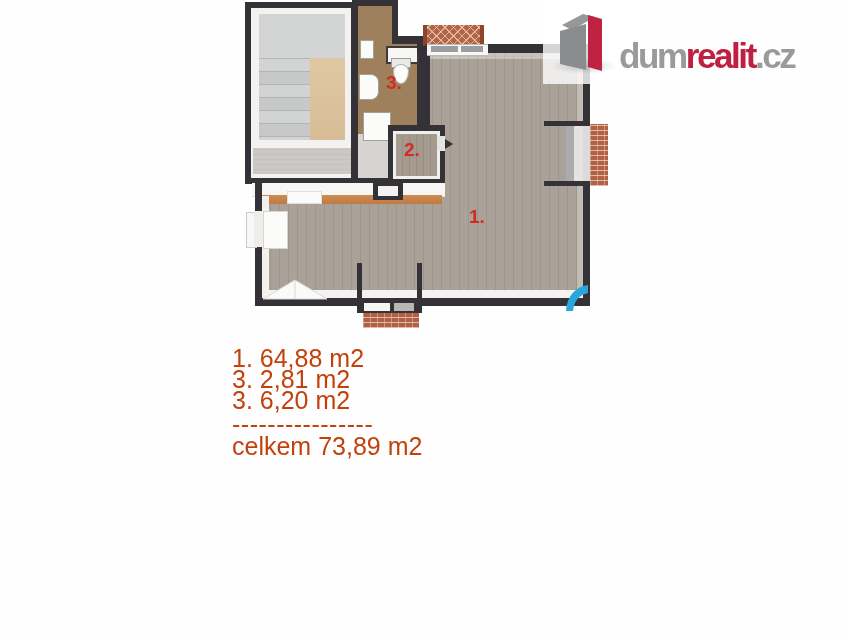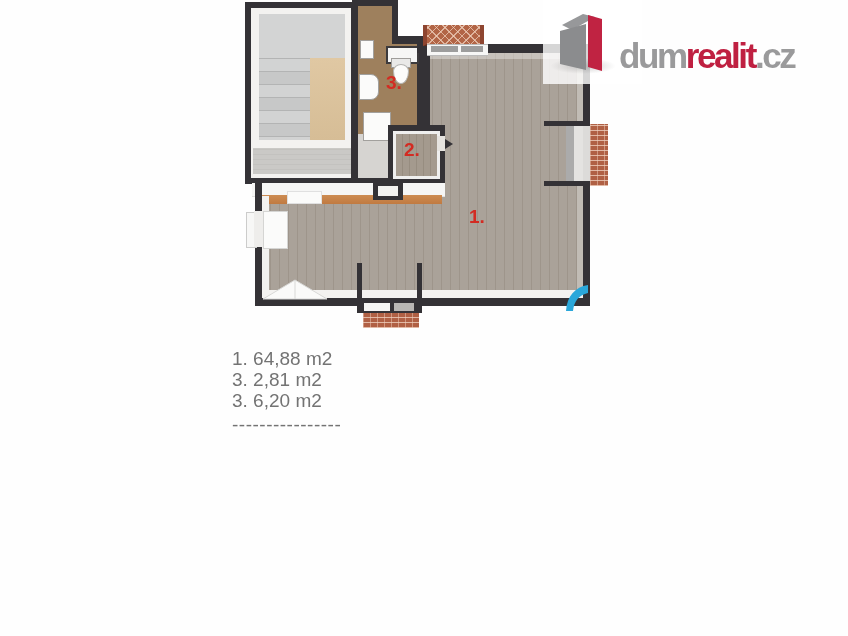--- a/index.html
+++ b/index.html
@@ -22,21 +22,21 @@
   .brick-diag{background-color:#b26546;
     background-image:repeating-linear-gradient(45deg,rgba(238,206,186,.75) 0 1px,transparent 1px 6px),
                      repeating-linear-gradient(-45deg,rgba(238,206,186,.75) 0 1px,transparent 1px 6px);
     border-left:4px solid #8e4530;border-right:4px solid #8e4530;border-bottom:2px solid #5f2e1f;}
   .brick-h{background-color:#b06044;
     background-image:repeating-linear-gradient(0deg,rgba(238,206,188,.8) 0 1px,transparent 1px 5px),
                      repeating-linear-gradient(90deg,rgba(238,206,188,.5) 0 1px,transparent 1px 7px);}
   .fixture{background:#fbfbfa;border:1px solid #a2a09d;}
   .room-label{color:#d32b22;font-size:19px;font-weight:bold;}
   
-  #legend{left:232px;top:348px;color:#737373;font-size:19px;line-height:21px;white-space:nowrap;}
+  #legend{left:232px;top:348px;color:#c2410c;font-size:25px;line-height:21px;white-space:nowrap;}
   #legend .divider{margin-top:3px;letter-spacing:0.5px;}
   #legend .total{margin-top:1px;}
   
   .logo-text{font-size:35px;font-weight:bold;letter-spacing:-2.4px;white-space:nowrap;}
   .logo-gray{color:#9a9a9b;}
   .logo-red{color:#bf2041;margin-top:40px;}
 </style>
 </head>
 <body>
 
@@ -135,20 +135,21 @@
     <svg class="abs" style="left:562px;top:281px;" width="28" height="31" viewBox="0 0 28 31">
       <path d="M4,30 C5,15 13,6 26,4 L26,12 C17,14 12,20 11,30 Z" fill="#2aa7da"></path>
     </svg>
   </div>
 
   <div id="legend" class="abs">
     <div>1. 64,88 m2</div>
     <div>3. 2,81 m2</div>
     <div>3. 6,20 m2</div>
     <div class="divider">----------------</div>
+    <div class="total">celkem 73,89 m2</div>
   </div>
 
   <div class="abs" style="left:543px;top:0;width:99px;height:84px;background:rgba(255,255,255,.8);"></div>
   <div class="abs" style="left:550px;top:58px;width:66px;height:16px;background:radial-gradient(ellipse at center,rgba(110,110,110,.35),rgba(110,110,110,0) 70%);"></div>
   <svg class="abs" style="left:556px;top:3px;" width="50" height="72" viewBox="0 0 50 72">
     <polygon points="6,22 27,11 39,14 16,27" fill="#97989a"></polygon>
     <polygon points="4,28 30,21 30,67 4,61" fill="#8b8c8e"></polygon>
     <polygon points="32,12 46,16 46,68 32,64" fill="#c02342"></polygon>
   </svg>
   <div class="abs logo-text" style="left:619px;top:36px;">

